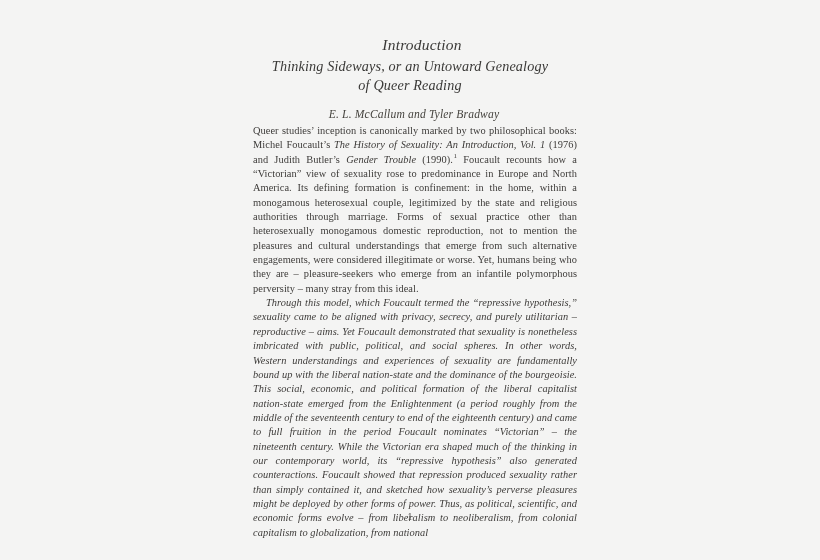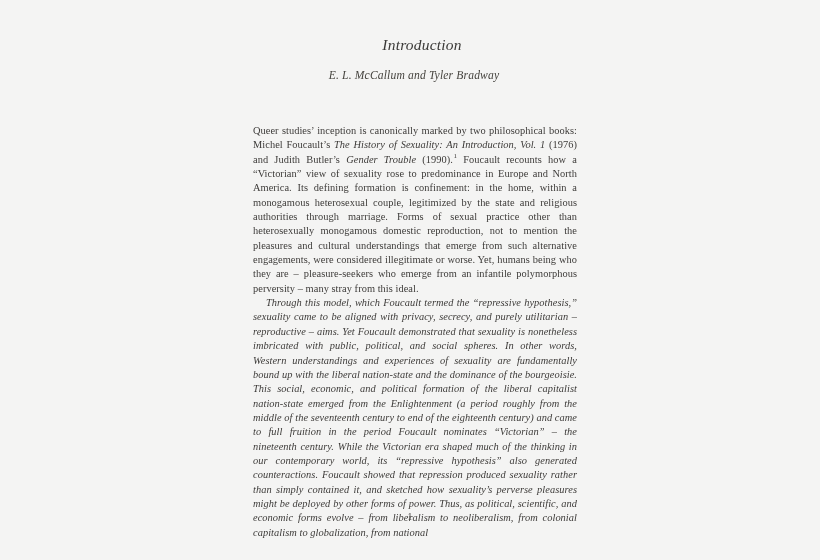--- a/index.html
+++ b/index.html
@@ -112,20 +112,22 @@
   }
 </style>
 </head>
 <body>
 
 <div class="page">
 
   <div class="title-block">
     <div class="chapter-title">Introduction</div>
     <div class="chapter-subtitle">
+      <span class="line1">Thinking Sideways, or an Untoward Genealogy</span>
+      <span class="line2">of Queer Reading</span>
     </div>
     <div class="authors">E. L. McCallum and Tyler Bradway</div>
   </div>
 
   <div class="body-text">
     <p class="para" id="paragraph-1">Queer studies’ inception is canonically marked by two philosophical books: Michel Foucault’s <i>The History of Sexuality: An Introduction, Vol. 1</i> (1976) and Judith Butler’s <i>Gender Trouble</i> (1990).<sup class="footnote-marker">1</sup> Foucault recounts how a “Victorian” view of sexuality rose to predominance in Europe and North America. Its defining formation is confinement: in the home, within a monogamous heterosexual couple, legitimized by the state and religious authorities through marriage. Forms of sexual practice other than heterosexually monogamous domestic reproduction, not to mention the pleasures and cultural understandings that emerge from such alternative engagements, were considered illegitimate or worse. Yet, humans being who they are – pleasure-seekers who emerge from an infantile polymorphous perversity – many stray from this ideal.</p>
     <p class="para indented" id="paragraph-2">Through this model, which Foucault termed the “repressive hypothesis,” sexuality came to be aligned with privacy, secrecy, and purely utilitarian – reproductive – aims. Yet Foucault demonstrated that sexuality is nonetheless imbricated with public, political, and social spheres. In other words, Western understandings and experiences of sexuality are fundamentally bound up with the liberal nation-state and the dominance of the bourgeoisie. This social, economic, and political formation of the liberal capitalist nation-state emerged from the Enlightenment (a period roughly from the middle of the seventeenth century to end of the eighteenth century) and came to full fruition in the period Foucault nominates “Victorian” – the nineteenth century. While the Victorian era shaped much of the thinking in our contemporary world, its “repressive hypothesis” also generated counteractions. Foucault showed that repression produced sexuality rather than simply contained it, and sketched how sexuality’s perverse pleasures might be deployed by other forms of power. Thus, as political, scientific, and economic forms evolve – from liberalism to neoliberalism, from colonial capitalism to globalization, from national</p>
   </div>
 
   <div class="folio">1</div>

